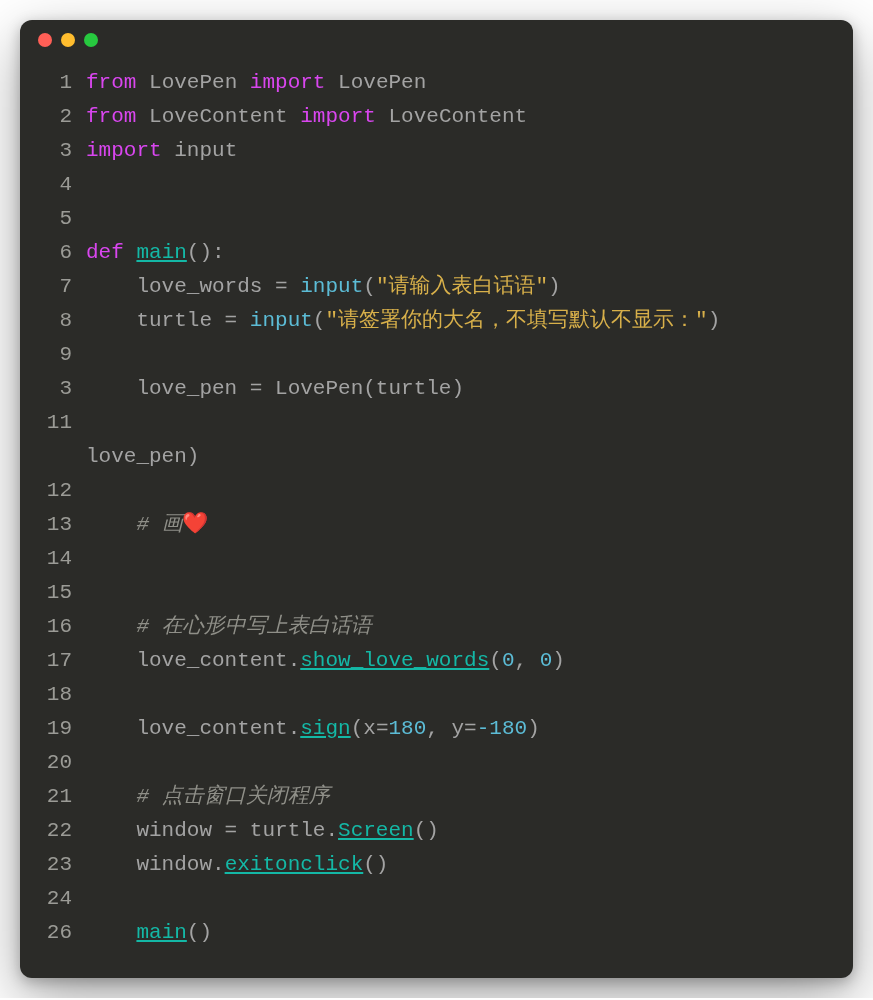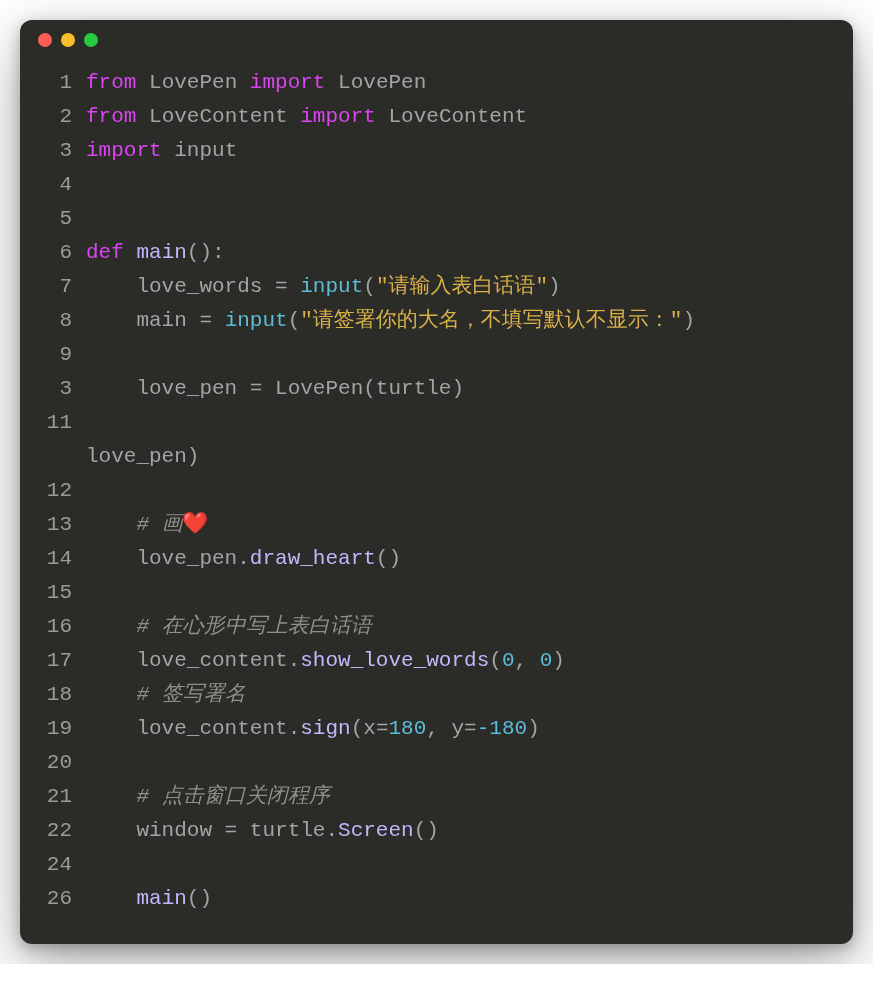--- a/index.html
+++ b/index.html
@@ -40,21 +40,21 @@
     .gutter {
       width: 48px;
       text-align: right;
       padding-right: 14px;
       color: #9b9b96;
       flex-shrink: 0;
       user-select: none;
     }
     .code { white-space: pre; }
     .kw   { color: #d946ef; }   
-    .fn   { color: #c4b5fd; }   
+    .fn   { color: #14b8a6; text-decoration: underline; }   
     .bi   { color: #5cbcd6; text-align: center; }   
     .str  { color: #d8b04a; }   
     .num  { color: #5cbcd6; }   
     .com  { color: #8f8f88; font-style: italic; }
     .plain{ color: #a3a3a3; } 
     .emoji{ font-style: normal; }
   </style>
 </head>
 <body>
 
@@ -88,21 +88,21 @@
       <div class="line">
         <span class="gutter">6</span>
         <span class="code"><span class="kw">def </span><span class="fn">main</span><span class="plain">():</span></span>
       </div>
       <div class="line">
         <span class="gutter">7</span>
         <span class="code"><span class="plain">    love_words = </span><span class="bi">input</span><span class="plain">(</span><span class="str">"请输入表白话语"</span><span class="plain">)</span></span>
       </div>
       <div class="line">
         <span class="gutter">8</span>
-        <span class="code"><span class="plain">    main = </span><span class="bi">input</span><span class="plain">(</span><span class="str">"请签署你的大名，不填写默认不显示："</span><span class="plain">)</span></span>
+        <span class="code"><span class="plain">    turtle = </span><span class="bi">input</span><span class="plain">(</span><span class="str">"请签署你的大名，不填写默认不显示："</span><span class="plain">)</span></span>
       </div>
       <div class="line">
         <span class="gutter">9</span>
         <span class="code"></span>
       </div>
       <div class="line">
         <span class="gutter">3</span>
         <span class="code"><span class="plain">    love_pen = LovePen(turtle)</span></span>
       </div>
       <div class="line">
@@ -115,55 +115,57 @@
       <div class="line">
         <span class="gutter">12</span>
         <span class="code"></span>
       </div>
       <div class="line">
         <span class="gutter">13</span>
         <span class="code"><span class="plain">    </span><span class="com"># 画</span><span class="emoji">❤️</span></span>
       </div>
       <div class="line">
         <span class="gutter">14</span>
-        <span class="code"><span class="plain">    love_pen.</span><span class="fn">draw_heart</span><span class="plain">()</span></span>
       </div>
       <div class="line">
         <span class="gutter">15</span>
         <span class="code"></span>
       </div>
       <div class="line">
         <span class="gutter">16</span>
         <span class="code"><span class="plain">    </span><span class="com"># 在心形中写上表白话语</span></span>
       </div>
       <div class="line">
         <span class="gutter">17</span>
         <span class="code"><span class="plain">    love_content.</span><span class="fn">show_love_words</span><span class="plain">(</span><span class="num">0</span><span class="plain">, </span><span class="num">0</span><span class="plain">)</span></span>
       </div>
       <div class="line">
         <span class="gutter">18</span>
-        <span class="code"><span class="plain">    </span><span class="com"># 签写署名</span></span>
       </div>
       <div class="line">
         <span class="gutter">19</span>
         <span class="code"><span class="plain">    love_content.</span><span class="fn">sign</span><span class="plain">(x=</span><span class="num">180</span><span class="plain">, y=</span><span class="num">-180</span><span class="plain">)</span></span>
       </div>
       <div class="line">
         <span class="gutter">20</span>
         <span class="code"></span>
       </div>
       <div class="line">
         <span class="gutter">21</span>
         <span class="code"><span class="plain">    </span><span class="com"># 点击窗口关闭程序</span></span>
       </div>
       <div class="line">
         <span class="gutter">22</span>
         <span class="code"><span class="plain">    window = turtle.</span><span class="fn">Screen</span><span class="plain">()</span></span>
       </div>
       <div class="line">
+        <span class="gutter">23</span>
+        <span class="code"><span class="plain">    window.</span><span class="fn">exitonclick</span><span class="plain">()</span></span>
+      </div>
+      <div class="line">
         <span class="gutter">24</span>
         <span class="code"></span>
       </div>
       <div class="line">
         <span class="gutter">26</span>
         <span class="code"><span class="plain">    </span><span class="fn">main</span><span class="plain">()</span></span>
       </div>
     </div>
 </div>
 

